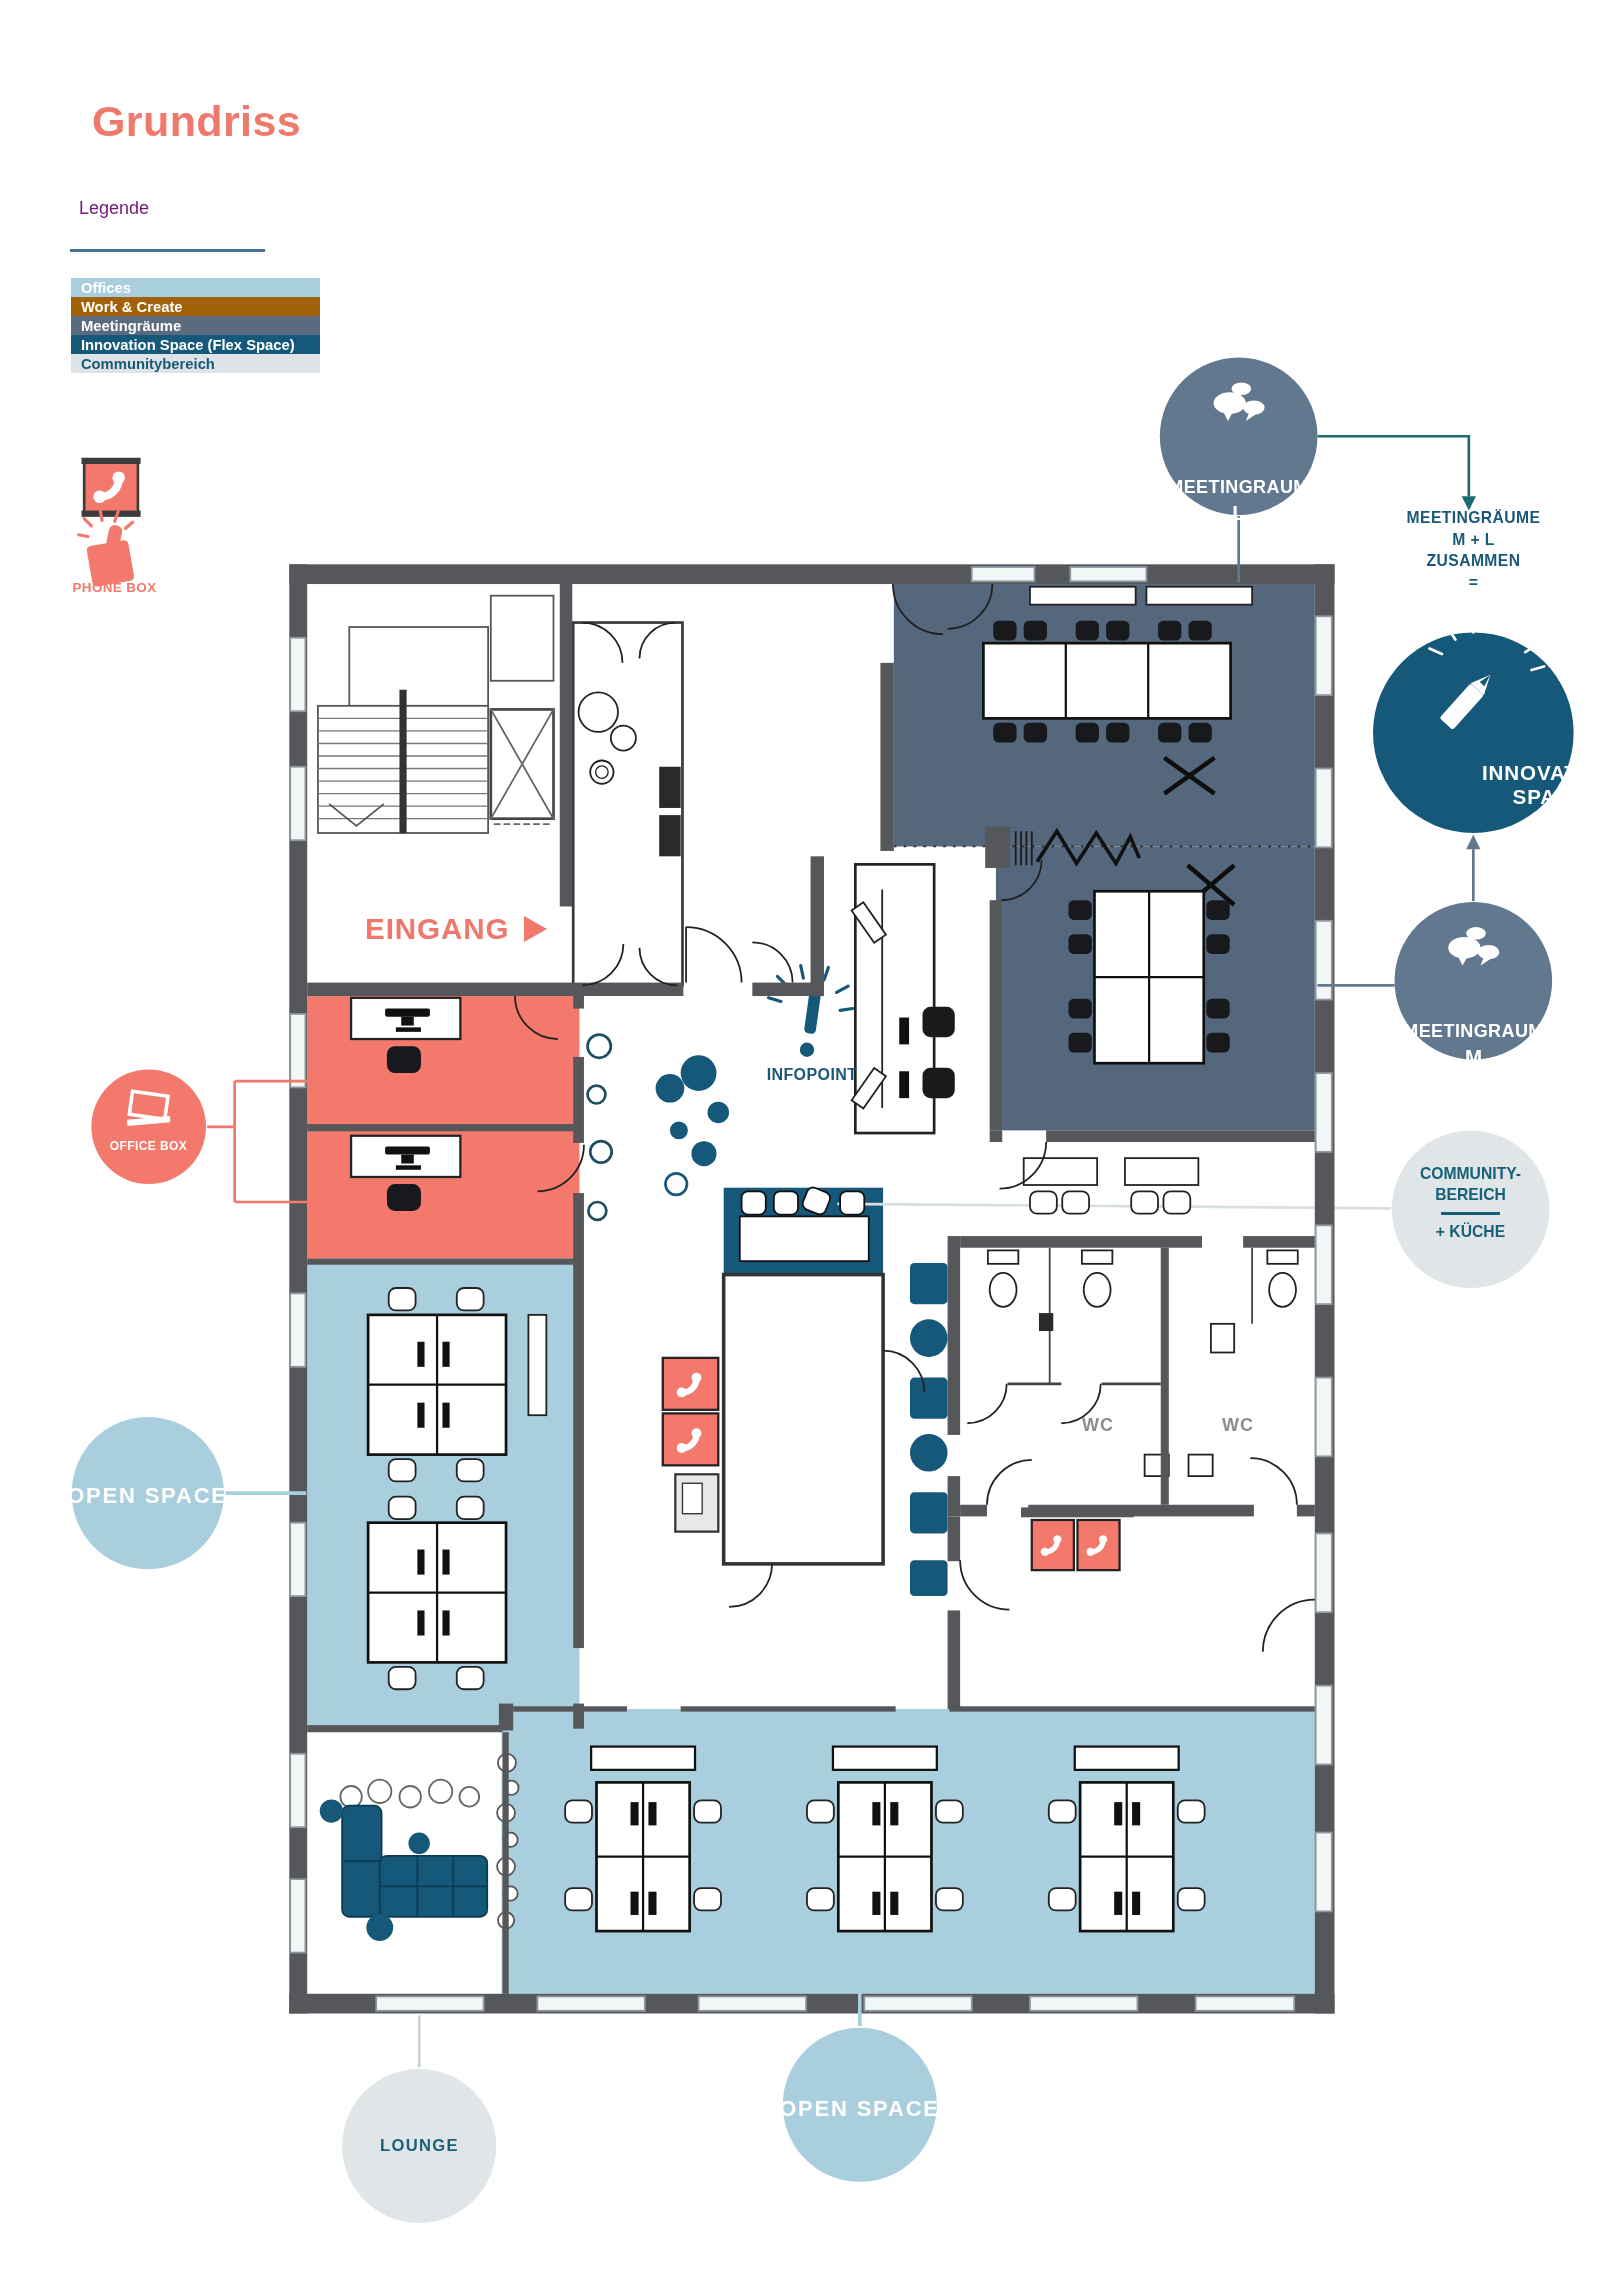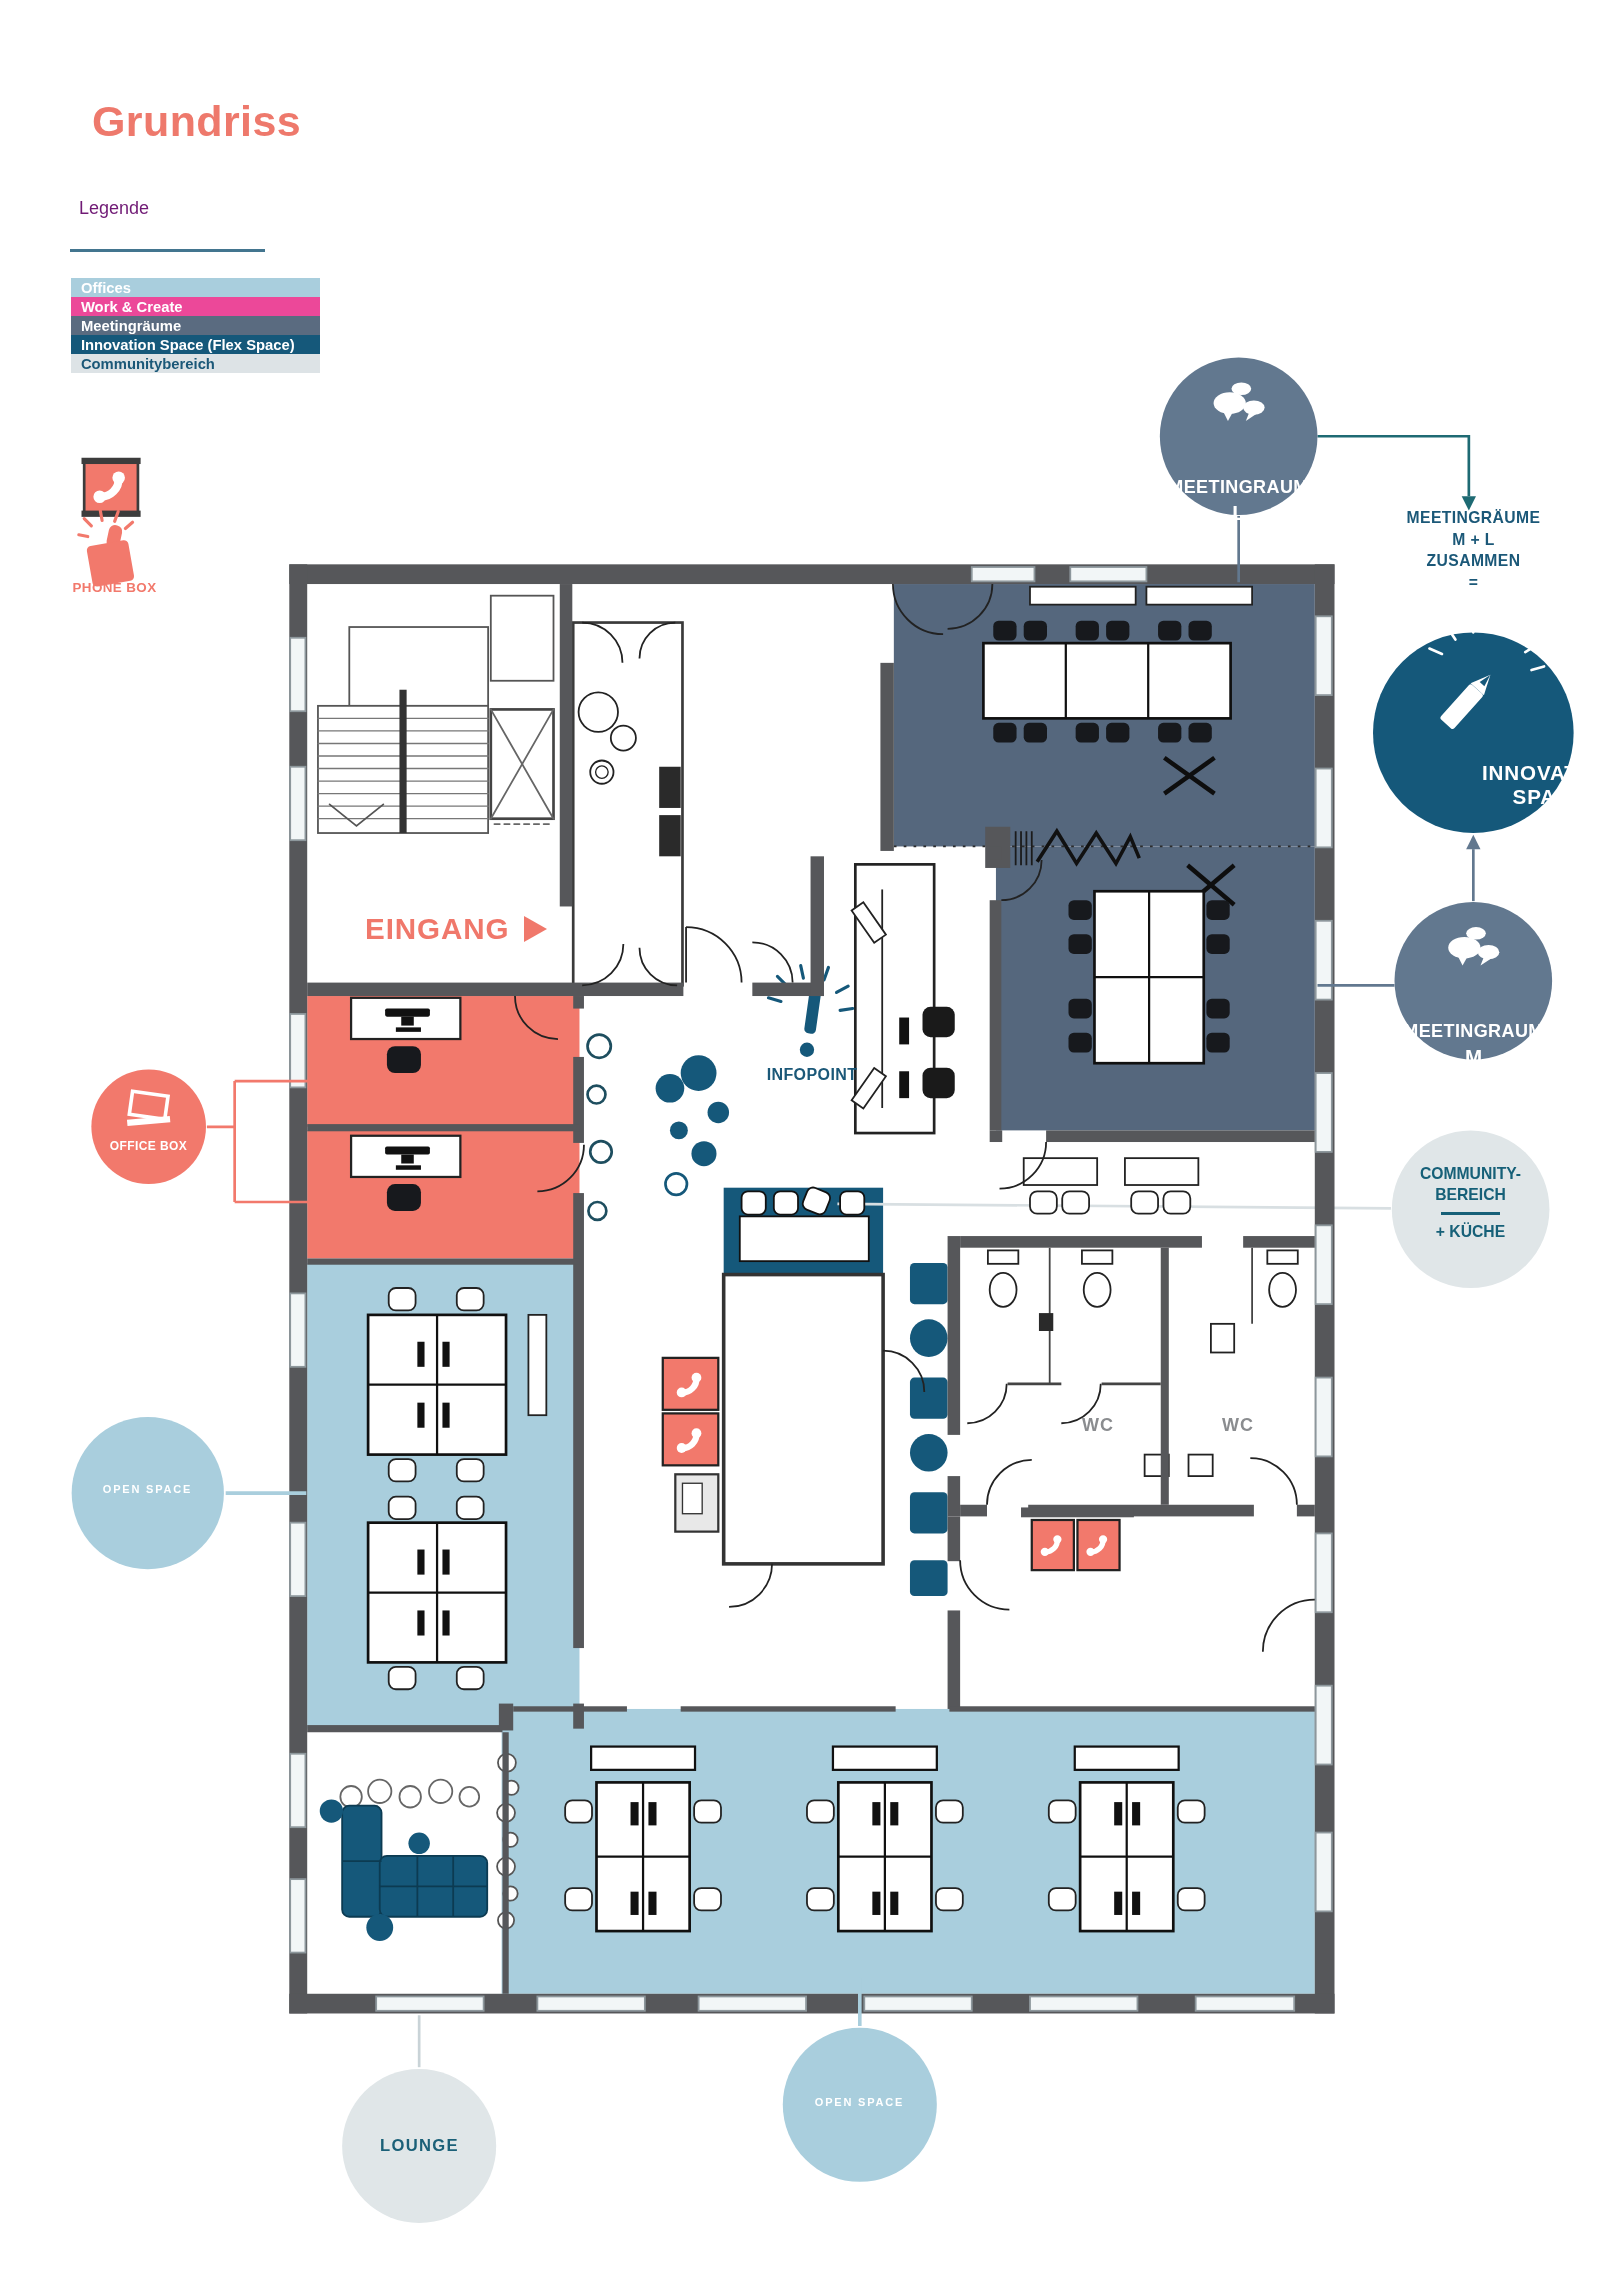--- a/index.html
+++ b/index.html
@@ -5,41 +5,41 @@
   html,body{margin:0;padding:0;background:#fff;}
   .canvas{position:relative;width:1622px;height:2293px;background:#ffffff;overflow:hidden;
           font-family:"Liberation Sans",sans-serif;}
   .abs{position:absolute;}
   .page-title{left:72px;top:97px;font-size:43px;font-weight:bold;color:#ee796c;letter-spacing:0.4px;margin-left:20px;}
   .legend-heading{left:79px;top:198px;font-size:18px;color:#701a75;}
   .legend-underline{left:70px;top:249px;width:195px;height:2.7px;background:#43758f;}
   .legend{left:71px;top:278px;width:249px;}
   .lrow{height:19px;display:flex;align-items:center;padding-left:9.9px;font-size:14.8px;font-weight:bold;color:#fff;box-sizing:border-box;}
   .lrow.r0{background:#a9cedd;}
-  .lrow.r1{background:#ec4899;}
+  .lrow.r1{background:#a16207;}
   .lrow.r2{background:#5a6b80;}
   .lrow.r3{background:#15587a;}
   .lrow.r4{background:#dde3e6;color:#1b5878;}
   .phonebox-label{left:61px;top:580px;width:107px;text-align:center;font-size:13.4px;font-weight:bold;color:#f2796c;letter-spacing:0.4px;}
   .eingang{left:365px;top:912px;display:flex;align-items:center;font-size:29.6px;font-weight:bold;color:#f0786b;letter-spacing:0.9px;}
   .eingang-arrow{width:0;height:0;border-left:23px solid #f0786b;border-top:13.4px solid transparent;border-bottom:13.4px solid transparent;margin-left:14.3px;}
   .infopoint{left:742px;top:1066px;width:140px;text-align:center;font-size:16px;font-weight:bold;color:#1b5878;letter-spacing:0.4px;}
   .wc{width:54px;text-align:center;font-size:18px;font-weight:bold;color:#8a8c8f;letter-spacing:0.9px;}
   .clabel{position:absolute;width:179px;text-align:center;font-weight:bold;color:#fff;}
   .clabel .t1{display:block;font-size:18px;letter-spacing:0.4px;margin-top:36px;}
   .clabel .t2{display:block;font-size:20.6px;margin-top:2.7px;}
   .combo{left:1384px;top:507px;color:#1b5878;}
   .combo span{display:block;font-size:15.7px;line-height:21.5px;letter-spacing:0.4px;}
   .innov{left:1460px;top:761px;}
   .innov span{display:block;font-size:20.6px;line-height:24px;letter-spacing:0.9px;}
   .community{left:1381px;top:1164px;color:#166078;}
   .community span{display:block;font-size:15.7px;line-height:20.6px;}
   .community .divider{width:59px;height:2.7px;background:#166078;margin:7.2px auto;}
   .smalllabel{font-size:12px;letter-spacing:0.4px;}
-  .openlabel{font-size:11px;letter-spacing:1.8px;}
+  .openlabel{font-size:22px;letter-spacing:1.8px;}
   .graylabel{color:#1b6078;font-size:16.6px;letter-spacing:1.3px;}
 </style>
 </head>
 <body>
 
 <div class="canvas">
 
   <div class="abs page-title">Grundriss</div>
   <div class="abs legend-heading">Legende</div>
   <div class="abs legend-underline"></div>

